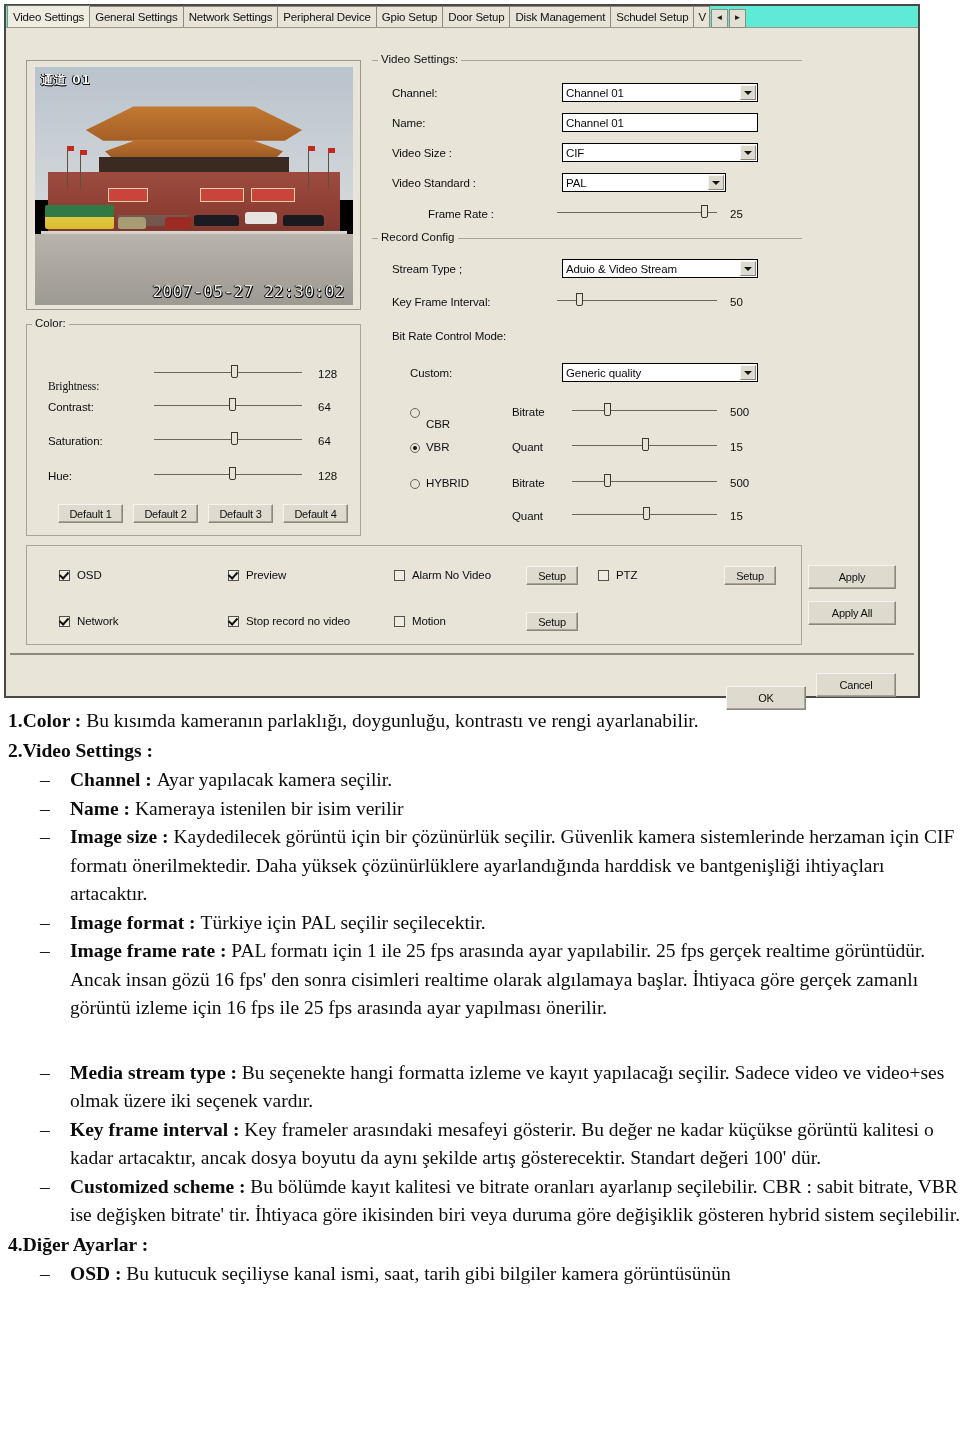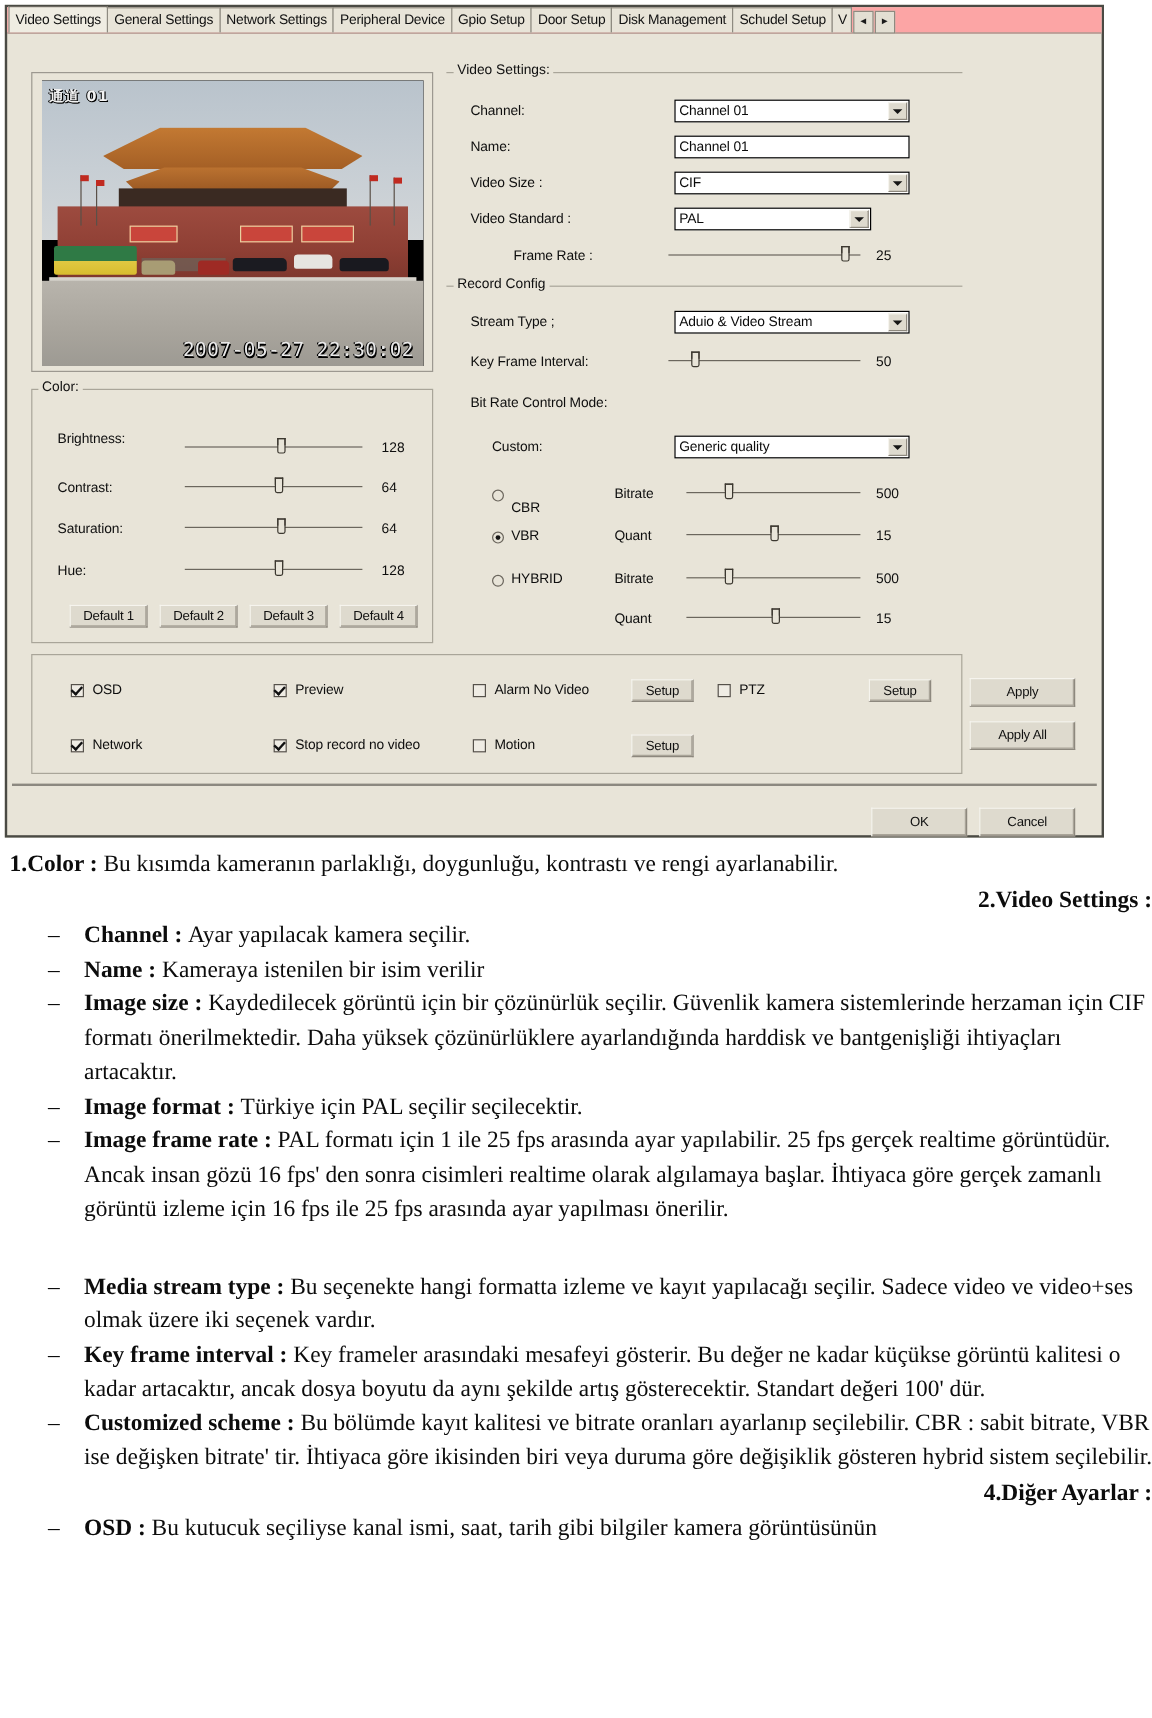--- a/index.html
+++ b/index.html
@@ -14,21 +14,21 @@
   
   #dialog{
     position:absolute;left:4px;top:4px;width:916px;height:694px;
     background:#e8e4d8;
     border:2px solid #4a4a44;
     box-sizing:border-box;
   }
 
   
   .tabstrip{
-    position:relative;height:22px;background:#fca5a5;
+    position:relative;height:22px;background:#5eead4;
     border-bottom:1px solid #9a968c;
     display:flex;align-items:flex-end;
     padding-left:1px;
     box-sizing:border-box;
   }
   .tab{
     font-size:11.5px;line-height:12px;
     padding:4px 5px 3px 5px;
     border:1px solid #8e8a80;
     border-bottom:none;
@@ -218,21 +218,21 @@
     border-top:2px solid #8c8880;box-sizing:border-box;
   }
 
   
   #doc{
     position:absolute;left:0;top:706px;width:960px;
     font-family:"Liberation Serif", serif;
     color:#0c0c0c;
   }
   .p1{font-size:19.5px;line-height:30px;margin:0 0 0 8px;}
-  .b{font-weight:bold;text-align:right;}
+  .b{font-weight:bold;}
   .li{
     position:relative;font-size:19.5px;line-height:28.5px;
     margin:0 0 0 40px;padding-left:30px;text-indent:0;
   }
   .li .dash{position:absolute;left:0;top:0;font-size:19.5px;}
   .spacer{height:36px;}
 </style>
 </head>
 <body>
 
@@ -289,21 +289,21 @@
         <div class="car" style="left:78%;top:62%;width:13%;background:#19191f;"></div>
         <div class="osdlabel">通道 01</div>
         <div class="osdtime">2007-05-27 22:30:02</div>
       </div>
     </div>
 
     <div class="group" id="colorGroup">
       <div class="gbox"></div>
       <div class="gtitle">Color:</div>
 
-      <div class="lbl" style="left:22px;top:36px;">Brightness:</div>
+      <div class="lbl" style="left:22px;top:56px;font-family:Liberation Serif, serif;">Brightness:</div>
       <div class="sliderWrap" style="left:128px;top:40px;width:148px;">
         <div class="tl"></div>
         <div class="thumb" style="left:52%;"></div>
       </div>
       <div class="sval" style="left:292px;top:44px;">128</div>
 
       <div class="lbl" style="left:22px;top:77px;">Contrast:</div>
       <div class="sliderWrap" style="left:128px;top:73px;width:148px;">
         <div class="tl"></div>
         <div class="thumb" style="left:51%;"></div>
@@ -467,21 +467,21 @@
 
       <div class="btn" style="left:499px;top:66px;width:52px;height:19px;">Setup</div>
     </div>
 
     <div id="sidePanel">
       <div class="btn" style="left:6px;top:20px;width:88px;height:24px;">Apply</div>
       <div class="btn" style="left:6px;top:56px;width:88px;height:24px;">Apply All</div>
     </div>
 
     <div id="okbar">
-      <div class="btn" style="left:716px;top:18px;width:80px;height:24px;">OK</div>
+      <div class="btn" style="left:716px;top:31px;width:80px;height:24px;">OK</div>
       <div class="btn" style="left:806px;top:18px;width:80px;height:24px;">Cancel</div>
     </div>
 
   </div>
 </div>
 
 <div id="doc">
 
   <p class="p1">
     <span class="b">1.Color : </span><span>Bu kısımda kameranın parlaklığı, doygunluğu, kontrastı ve rengi ayarlanabilir.</span>

